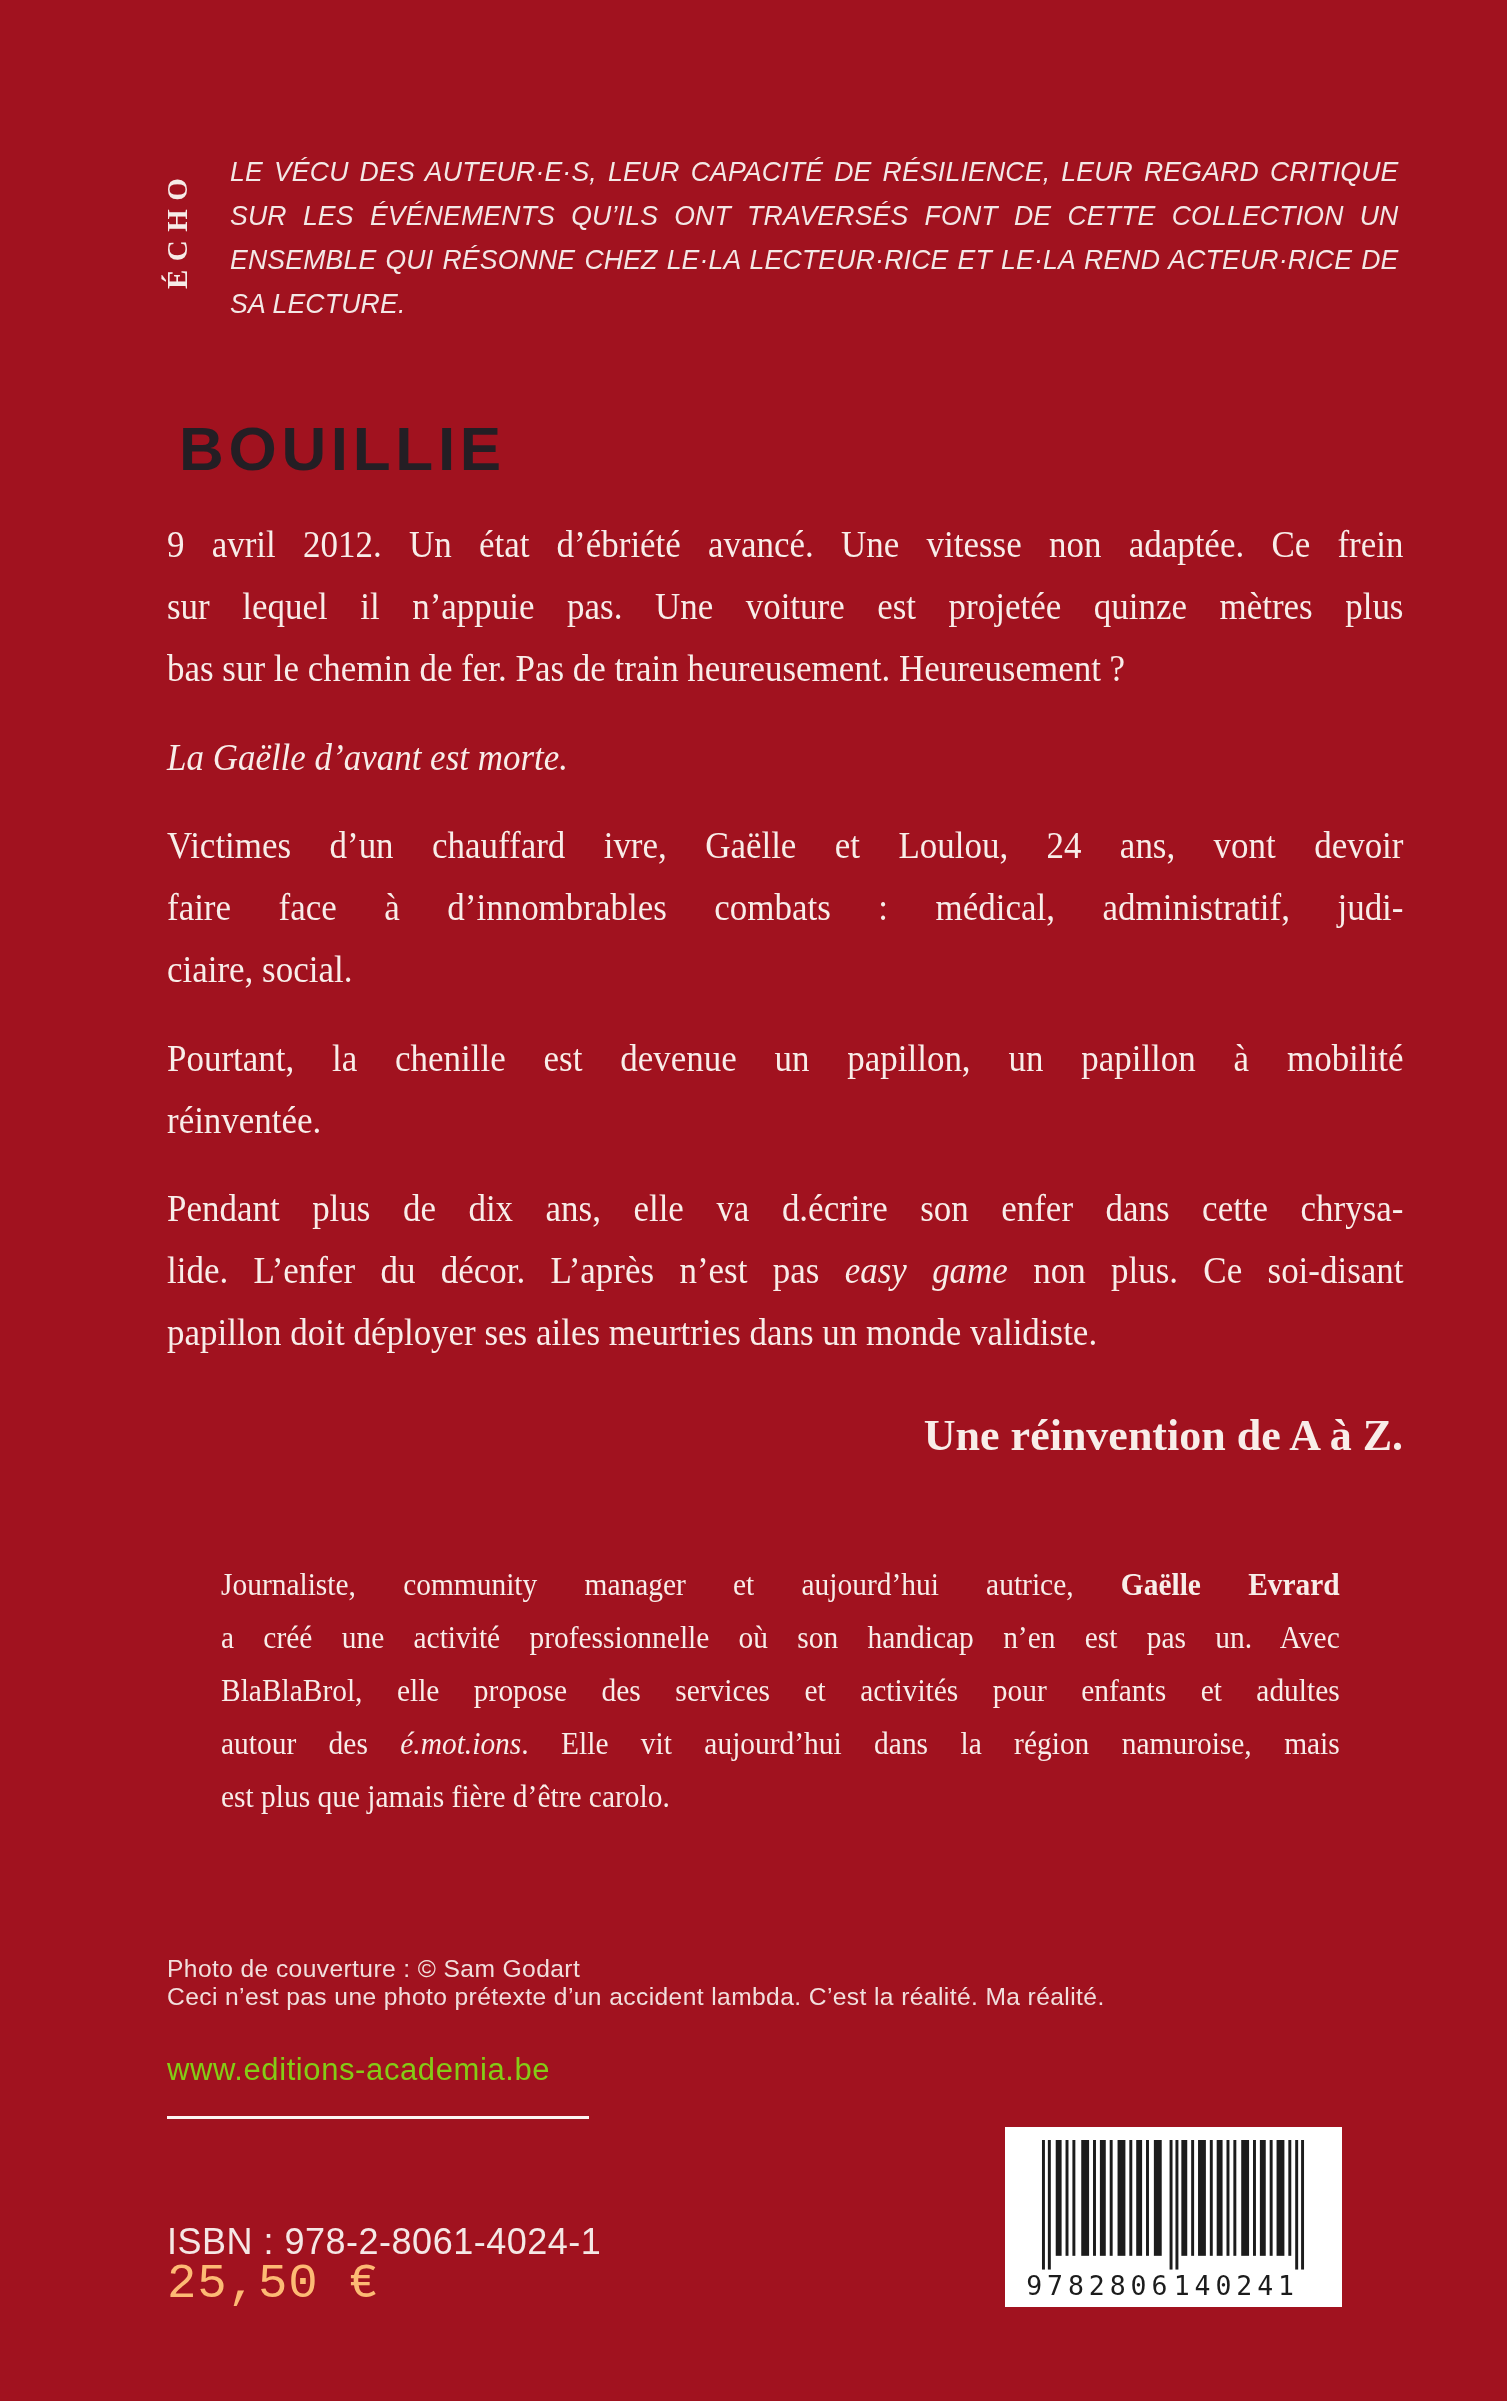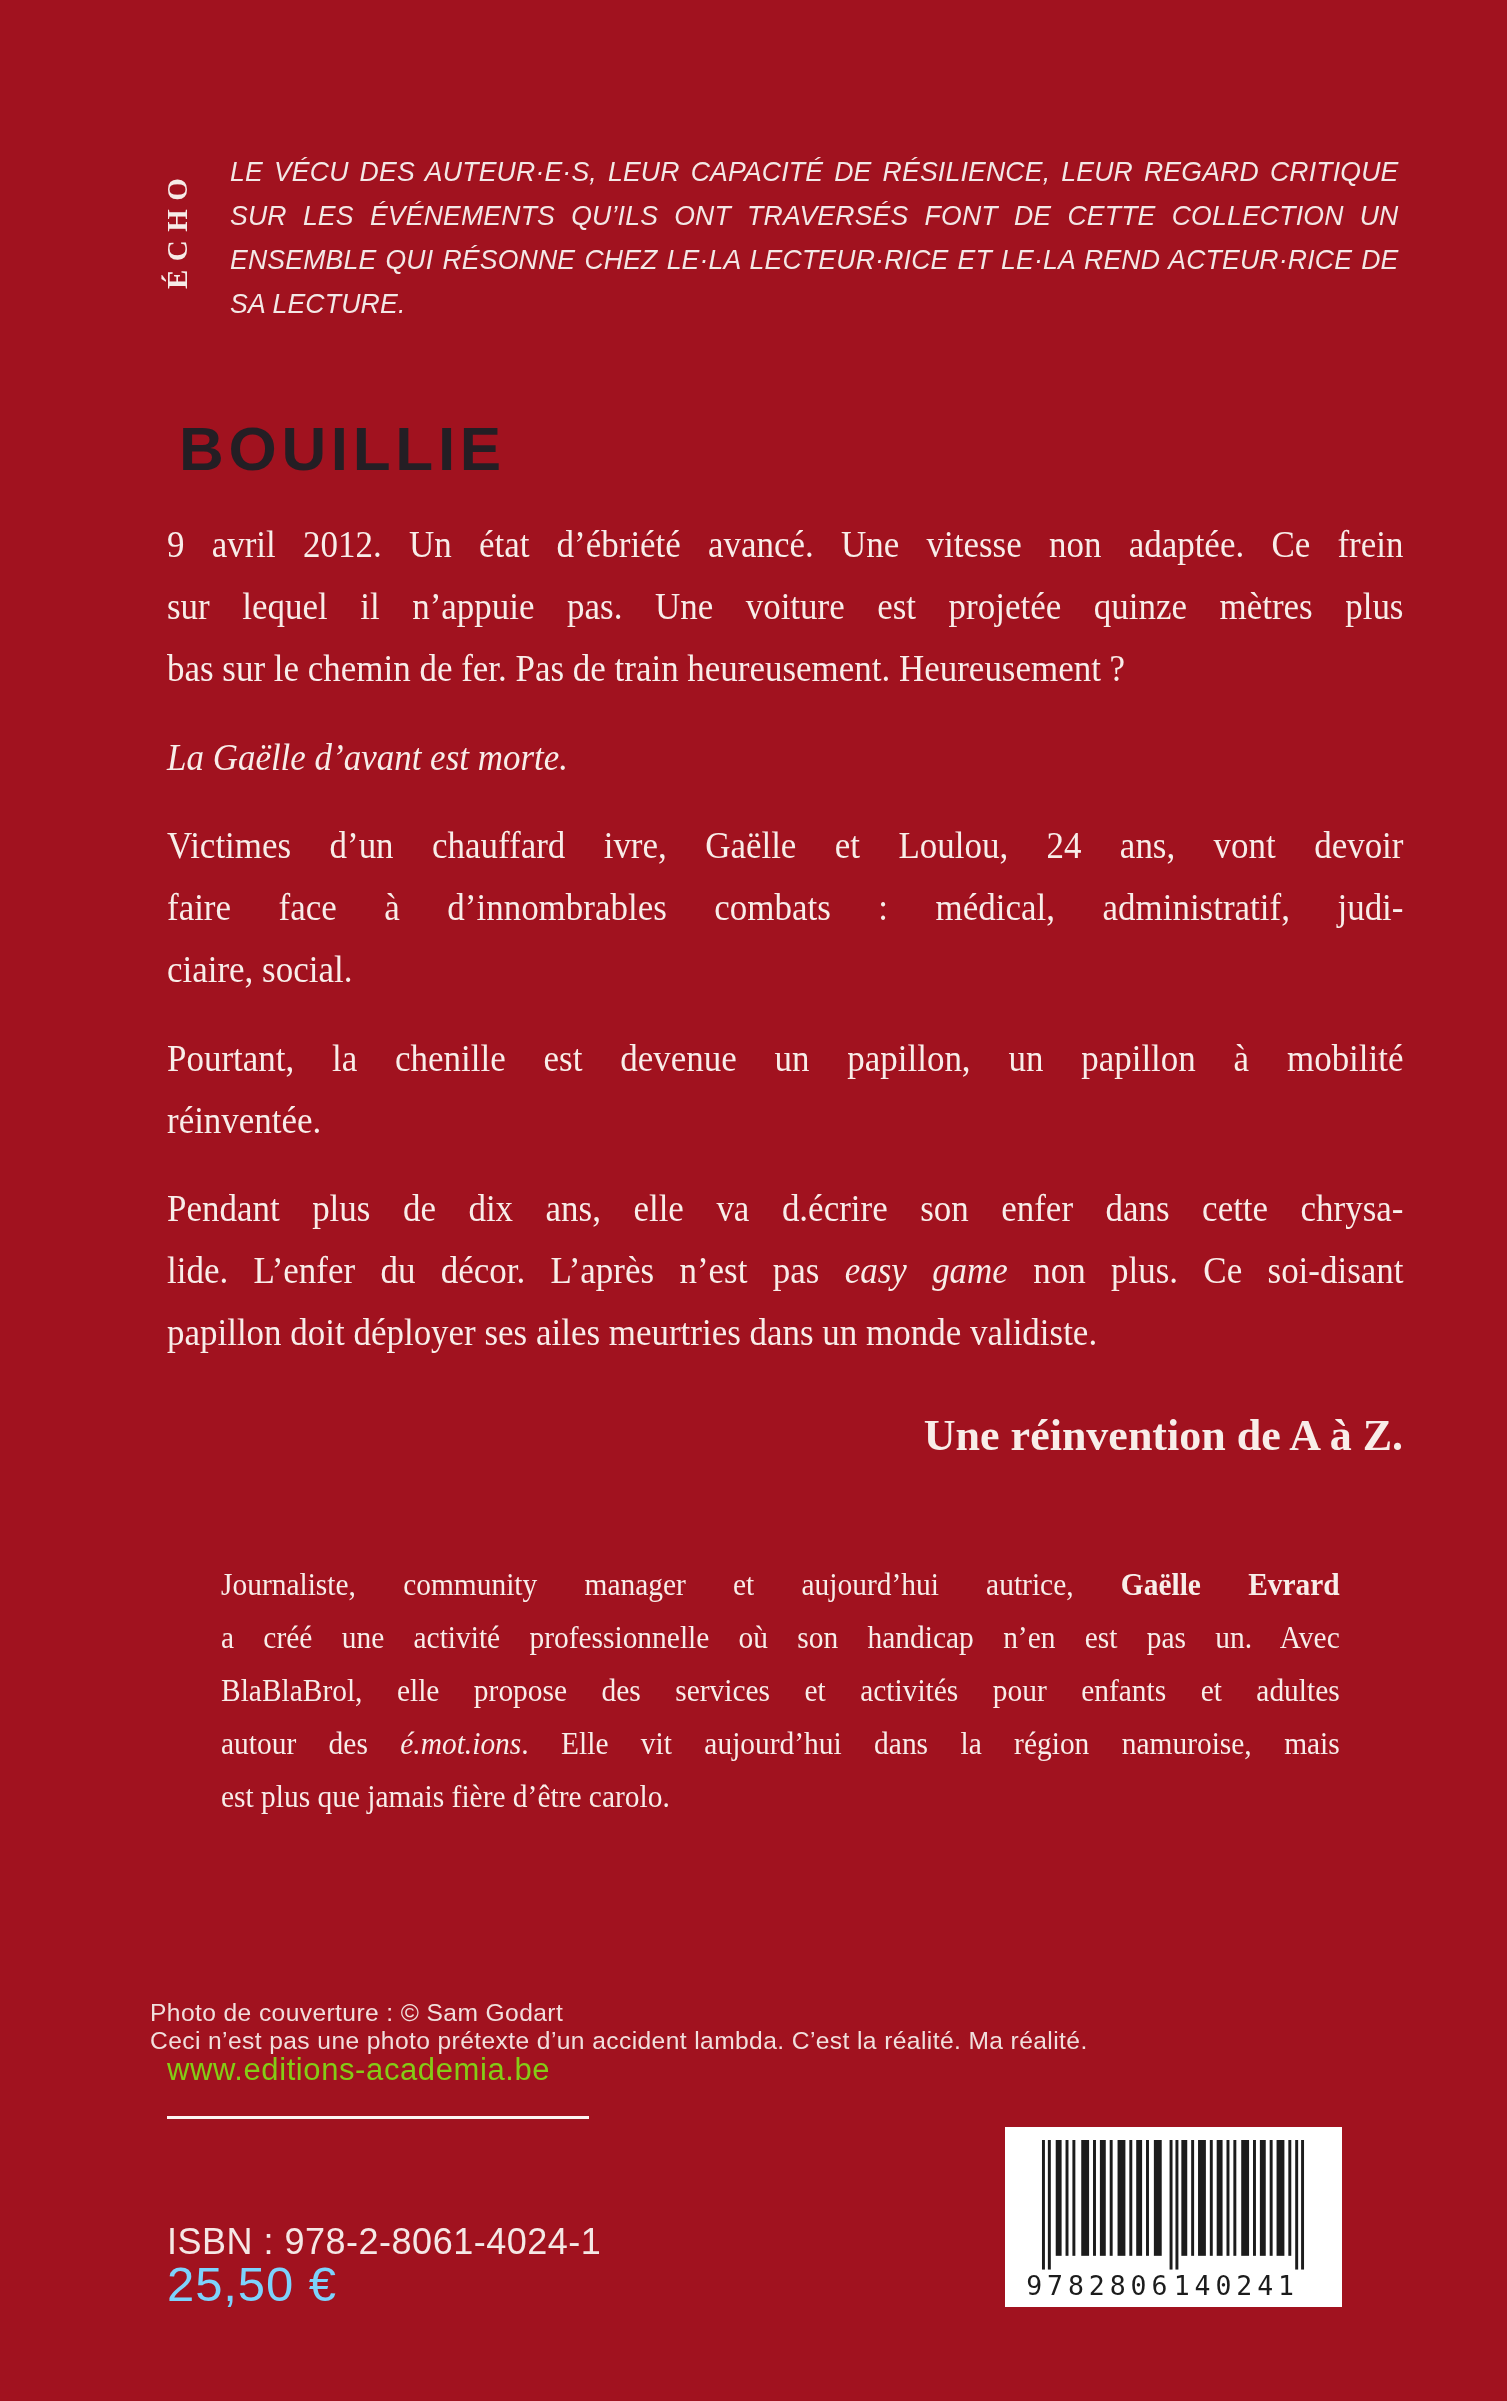--- a/index.html
+++ b/index.html
@@ -50,44 +50,43 @@
   }
   
   .bio{
     position:absolute;left:221px;top:1558px;width:1216px;
     transform:scaleX(0.92);transform-origin:0 0;
     font-size:32px;line-height:53px;
   }
   .bio strong{font-weight:700;}
   
   .credits{
-    position:absolute;left:150px;top:1955px;
+    position:absolute;left:167px;top:1955px;
     font-family:"Liberation Sans", sans-serif;
     font-size:24.6px;line-height:28px;color:#f1dfdd;
     letter-spacing:0.4px;
-    margin-top:44px;
   }
   .website{
     position:absolute;left:167px;top:2052px;
     font-family:"Liberation Sans", sans-serif;
     font-size:31px;color:#84cc16;letter-spacing:0.6px;
   }
   .rule{
     position:absolute;left:167px;top:2116px;width:422px;height:2.8px;
     background:#fdf4f2;
   }
   .isbn{
     position:absolute;left:167px;top:2211px;
     font-family:"Liberation Sans", sans-serif;
     font-size:36px;color:#f5e7e5;letter-spacing:0.5px;margin-top:10px;
   }
   .price{
     position:absolute;left:167px;top:2256px;
-    font-family:Liberation Sans, sans-serif;
-    font-size:49px;color:#7dd3fc;letter-spacing:0.9px;
+    font-family:Liberation Mono, monospace;
+    font-size:49px;color:#fdba74;letter-spacing:0.9px;
   }
   
   .barcode-box{
     position:absolute;left:1005px;top:2127px;width:337px;height:180px;
     background:#ffffff;display:flex;align-items:flex-start;justify-content:center;
   }
   .barcode-box svg{margin-top:13.2px;}
   .bc-digits{
     font-family:"DejaVu Sans Mono", monospace;
     font-size:27px;fill:#1c1c1c;letter-spacing:5px;

